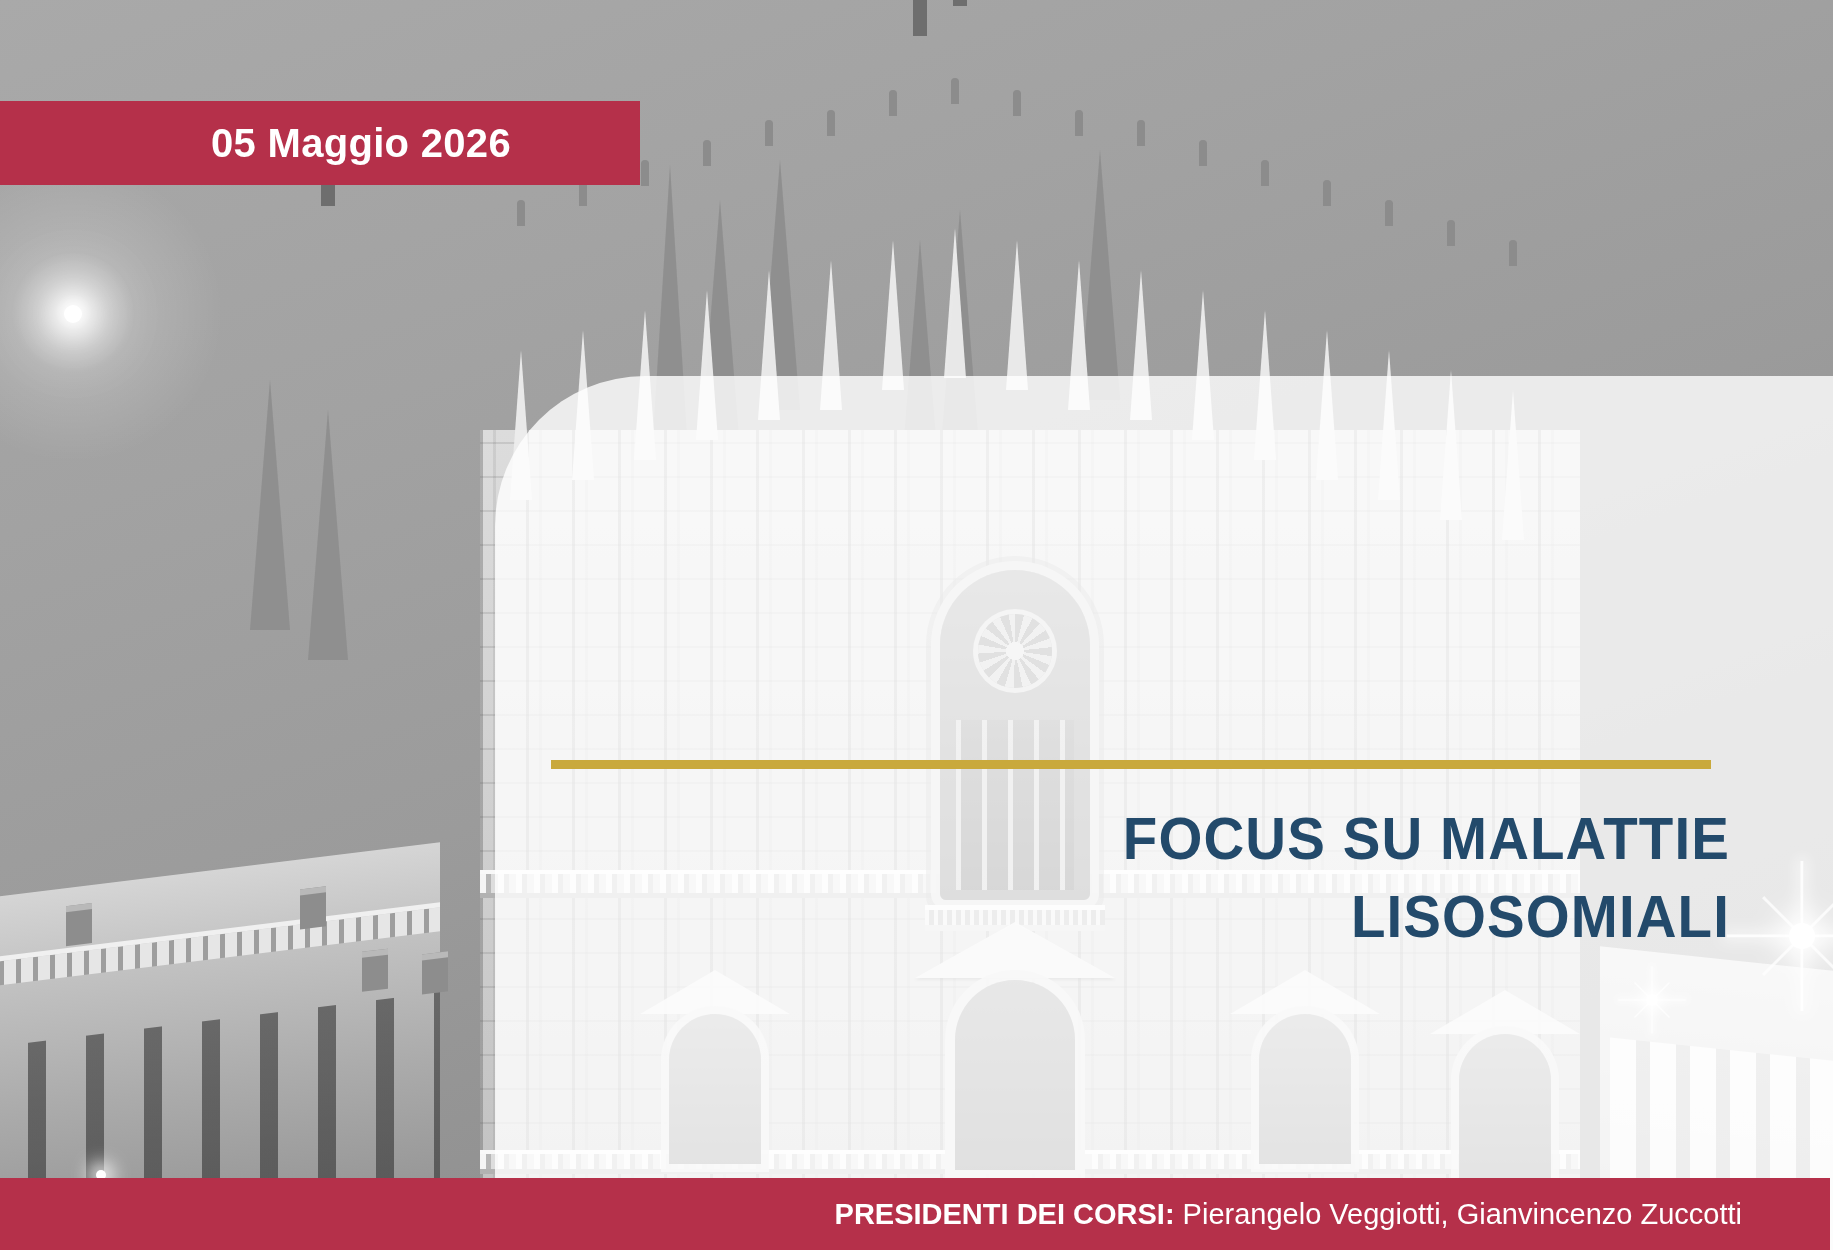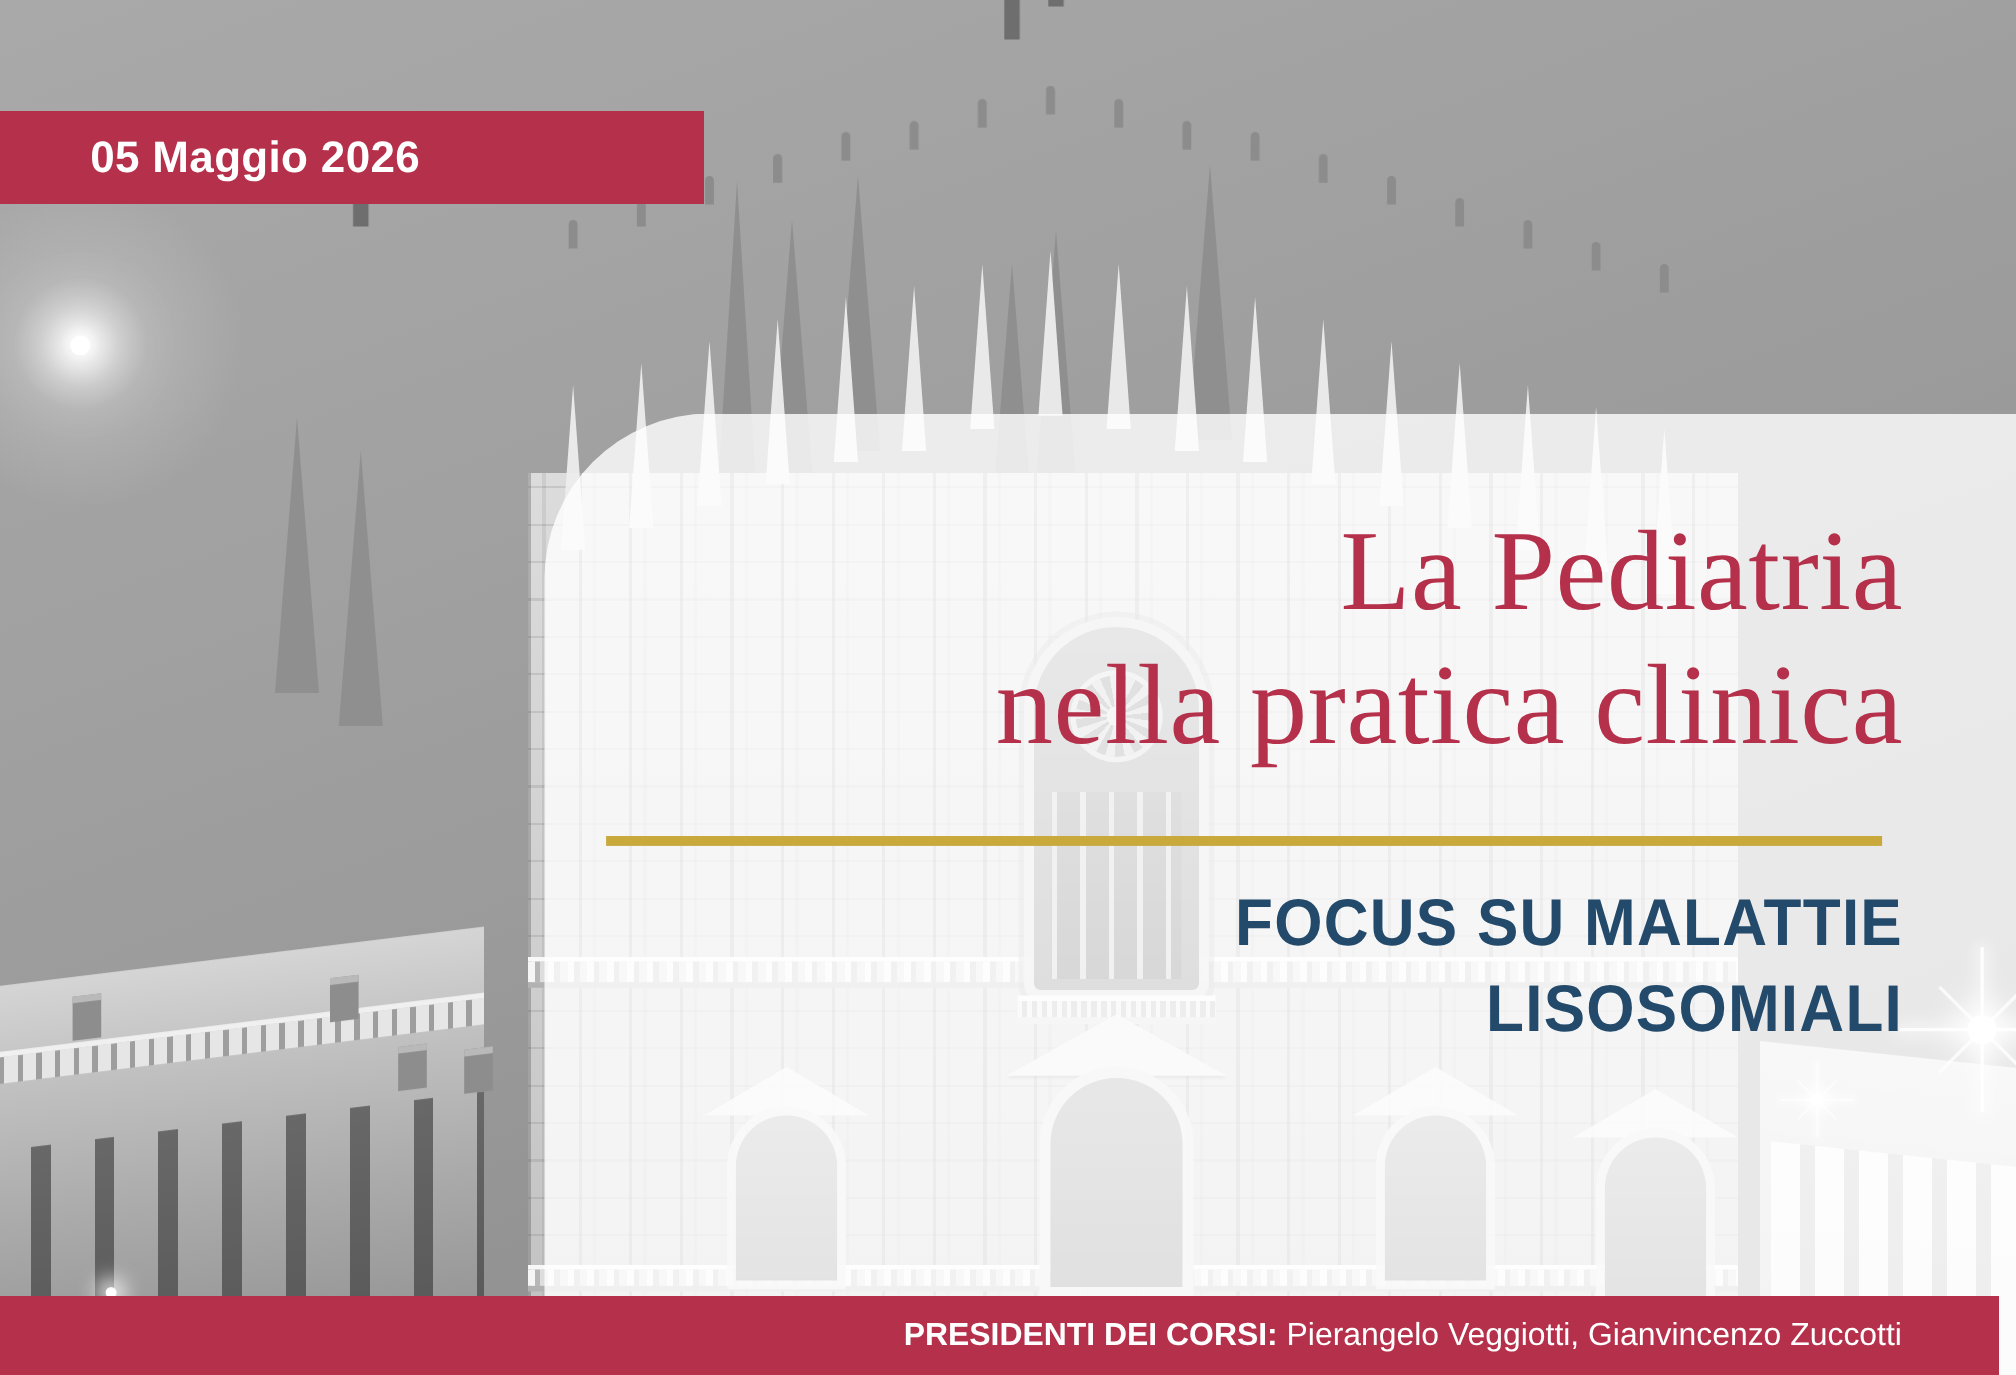--- a/index.html
+++ b/index.html
@@ -206,21 +206,21 @@
   }
   .bar-gold .venue{
     color:#fff;font-size:30px;font-weight:400;letter-spacing:.2px;
     padding-left:82px;white-space:nowrap;
   }
 
   
   .bar-date{
     position:absolute;left:0;top:101px;width:640px;height:84px;
     background:var(--red);
-    display:flex;align-items:center;
+    display:flex;align-items:center;justify-content:center;
   }
   .bar-date .date{
     color:#fff;font-size:40px;font-weight:700;letter-spacing:.3px;
     padding-left:82px;white-space:nowrap;
   }
 
   
   .title-block{
     position:absolute;left:440px;top:460px;width:1290px;
     text-align:right;
@@ -248,21 +248,21 @@
     font-size:60px;
     line-height:1.30;
     letter-spacing:1.2px;
     transform:scaleX(.94);
     transform-origin:right center;
   }
   .subtitle span{ display:block; white-space:nowrap; }
 
   
   .bar-bottom{
-    position:absolute;left:0;right:16px;bottom:0;height:72px;
+    position:absolute;left:0;right:3px;bottom:0;height:72px;
     background:var(--red);
     display:flex;align-items:center;justify-content:flex-end;
   }
   .bar-bottom .presidents{
     color:#fff;font-size:29px;padding-right:88px;white-space:nowrap;
   }
   .bar-bottom .presidents .lbl{ font-weight:700; }
 </style>
 </head>
 <body>
@@ -387,24 +387,20 @@
       </div>
   </div>
 
   <div class="overlay-panel"></div>
 
 
   <div class="bar-date">
     <div class="date">05 Maggio 2026</div>
   </div>
 
-  <div class="title-block">
-    <div class="title-line">La Pediatria</div>
-    <div class="title-line">nella pratica clinica</div>
-  </div>
 
   <div class="gold-rule"></div>
 
   <div class="subtitle">
     <span>FOCUS SU MALATTIE</span>
     <span>LISOSOMIALI</span>
   </div>
 
   <div class="bar-bottom">
     <div class="presidents">

